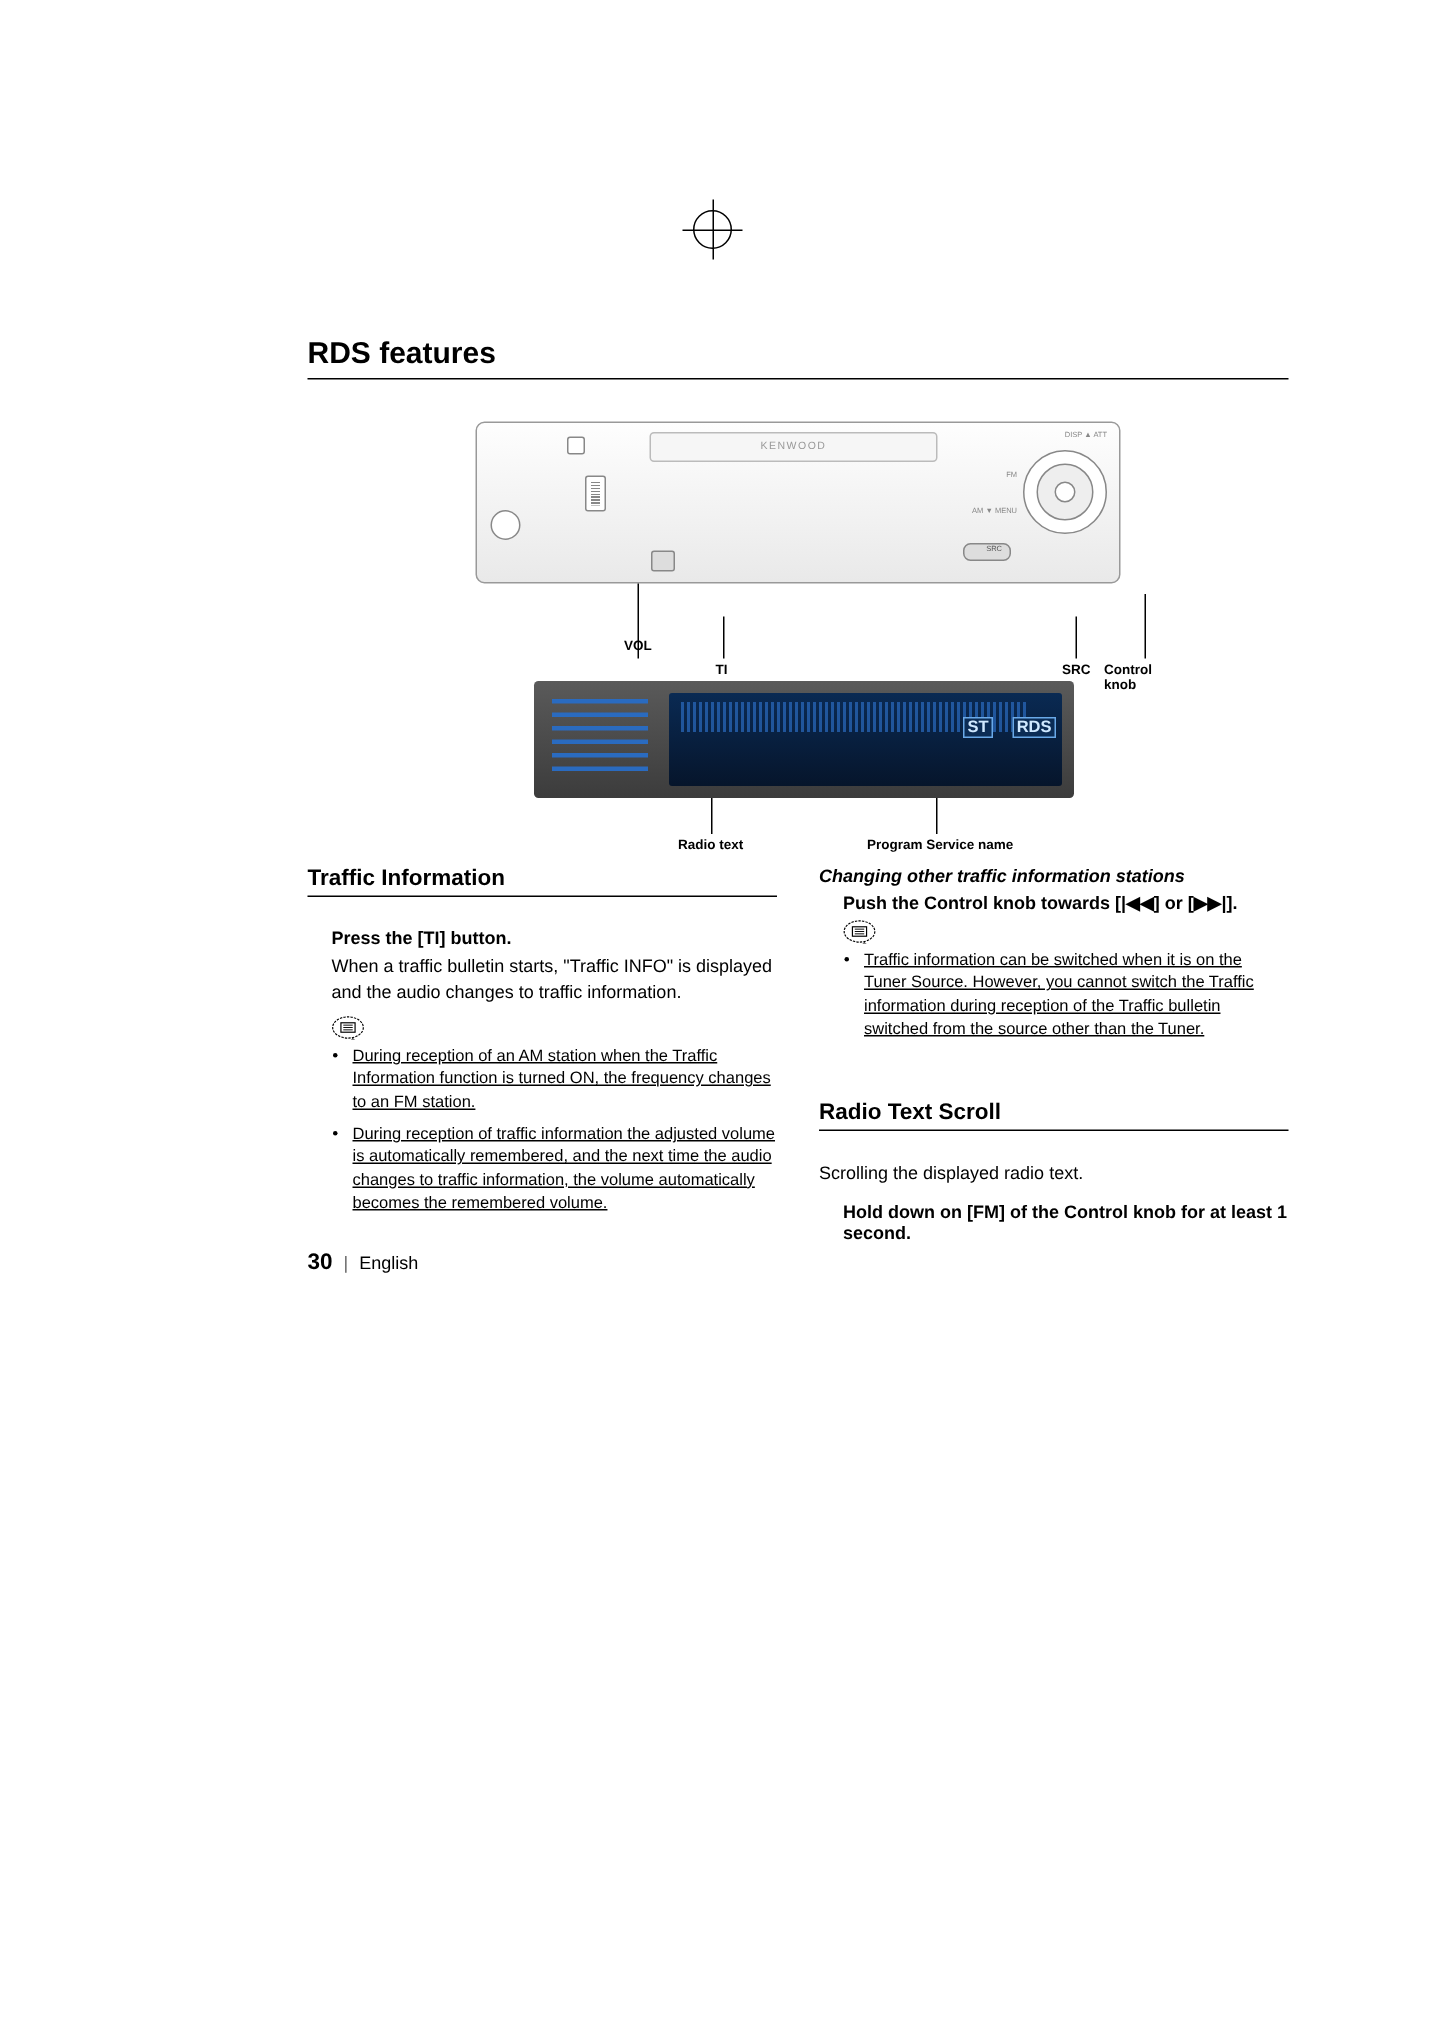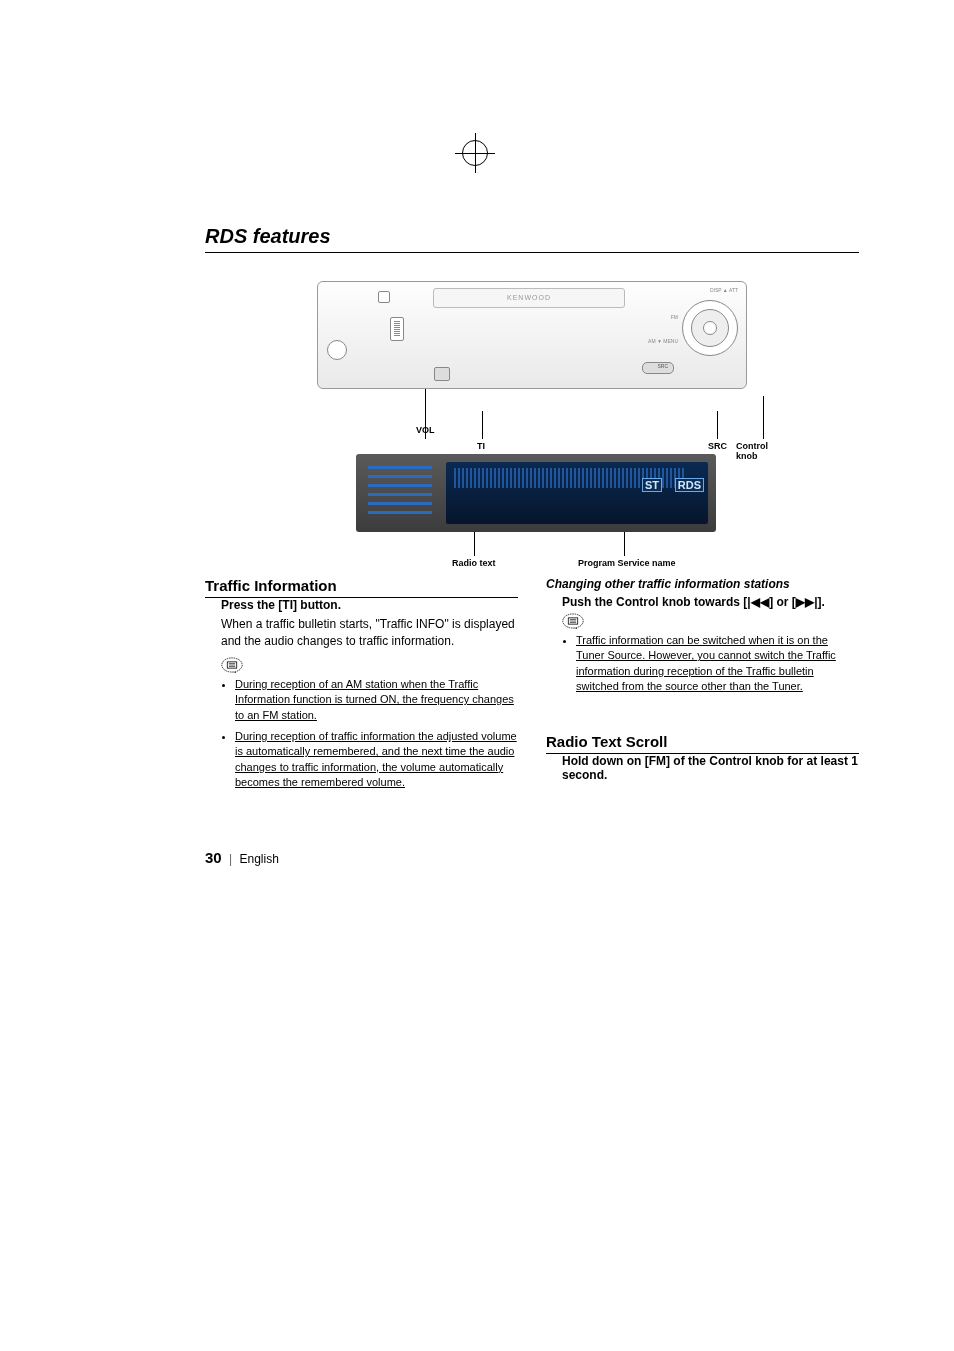--- a/index.html
+++ b/index.html
@@ -10,21 +10,20 @@
     width: 954px;
   }
   .page {
     padding: 225px 95px 60px 205px;
     box-sizing: border-box;
     position: relative;
   }
   .page-title {
     font-size: 20px;
     font-weight: bold;
-    font-style: italic;
     margin: 0 0 4px 0;
   }
   .title-rule {
     border: none;
     border-top: 1px solid #000;
     margin: 0 0 25px 0;
   }
 
   
   .diagram1 {
@@ -204,21 +203,21 @@
   .col {
     flex: 1;
     min-width: 0;
   }
   h2.section {
     font-size: 15px;
     font-weight: bold;
     color: #000;
     border-bottom: 1px solid #000;
     padding-bottom: 3px;
-    margin: 0 0 0 0;
+    margin: 0 0 20px 0;
   }
   h3.italic {
     font-size: 12px;
     font-weight: bold;
     font-style: italic;
     margin: 0 0 4px 0;
   }
   p.intro {
     font-size: 12px;
     line-height: 1.45;
@@ -246,21 +245,20 @@
     margin: 0 0 8px 0;
     padding-left: 14px;
     font-size: 11px;
     line-height: 1.4;
     text-decoration: underline;
   }
   ul.notes li {
     margin-bottom: 6px;
   }
   .footer {
-    margin-top: 50px;
     font-size: 12px;
   }
   .footer .pnum {
     font-size: 15px;
     font-weight: bold;
   }
   .footer .sep {
     margin: 0 4px;
     color: #666;
   }
@@ -379,20 +377,21 @@
           <line x1="10" y1="12" x2="18" y2="12" stroke="#000" stroke-width="0.8"></line>
           <path d="M18 19 l4 3 l-6 -1 z" fill="#000"></path>
         </svg>
 
         <ul class="notes">
           <li>Traffic information can be switched when it is on the Tuner Source. However, you cannot switch the Traffic information during reception of the Traffic bulletin switched from the source other than the Tuner.</li>
         </ul>
       </div>
 
       <h2 class="section" style="margin-top:38px;">Radio Text Scroll</h2>
+      <p class="intro">Scrolling the displayed radio text.</p>
       <div class="indent">
         <p class="boldline">Hold down on [FM] of the Control knob for at least 1 second.</p>
       </div>
     </div>
 
   </div>
 
   <div class="footer">
     <span class="pnum">30</span>
     <span class="sep">|</span>

